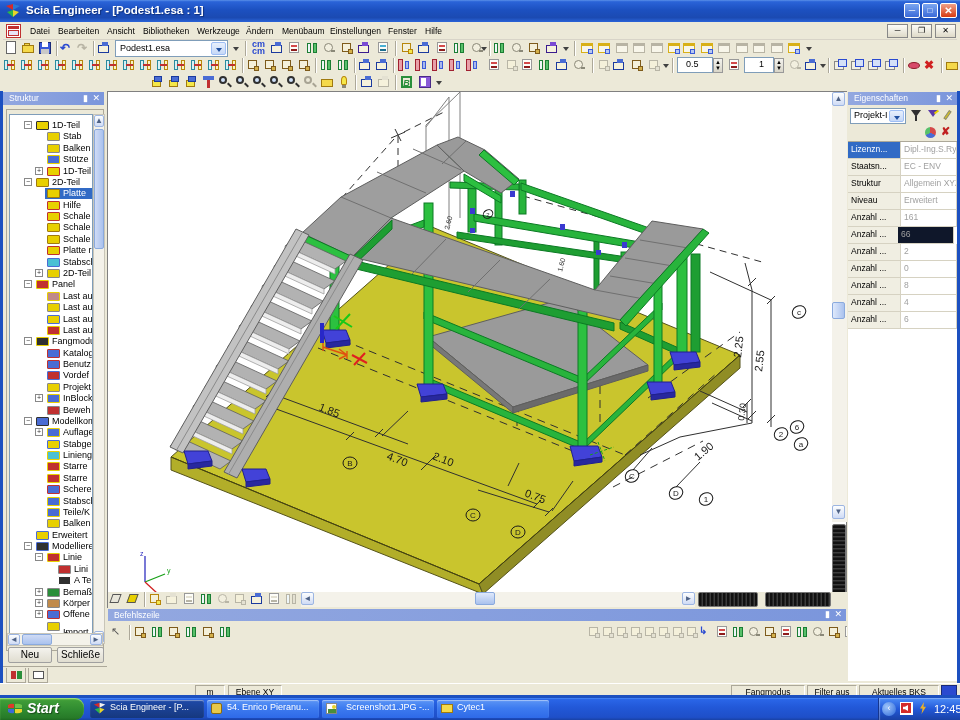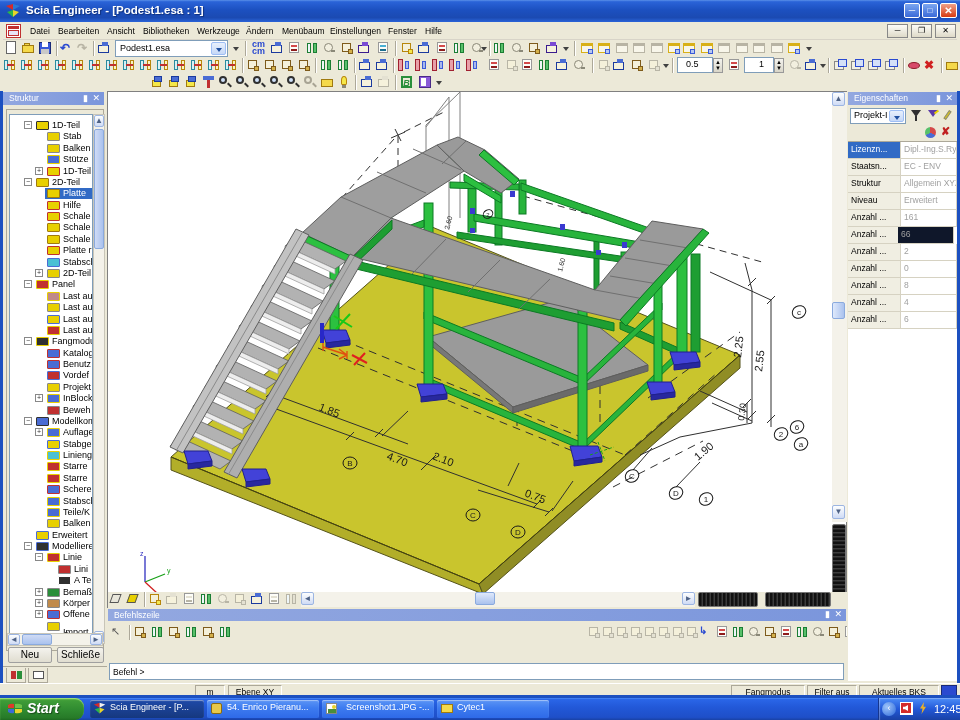--- a/index.html
+++ b/index.html
@@ -1175,23 +1175,20 @@
       <i class="abs" style="left:4px;top:8px;width:6px;height:2px;background:#8e1b1b"></i>
     </span>
     <span class="ic" style="left:816px;top:16px;width:15px;height:15px;">
       <i class="abs" style="left:2px;top:2px;width:4px;height:10px;background:#eef6f8;border:1px solid #1b7e34"></i>
       <i class="abs" style="left:8px;top:2px;width:4px;height:10px;background:#58c06a;border:1px solid #1b7e34"></i>
     </span>
     <span class="ic" style="left:832px;top:16px;width:15px;height:15px;">
       <i class="abs" style="left:2px;top:2px;width:9px;height:9px;border:1px solid #8a8878;background:#f2efdf;border-radius:5px;"></i>
       <i class="abs" style="left:9px;top:9px;width:4px;height:2px;background:#8a8878;"></i>
     </span>
-    <div class="abs" style="left:2px;top:54px;width:735px;height:17px;background:#fff;border:1px solid #7f9db9;font-size:8.5px;">
-      <span class="abs" style="left:3px;top:3px;">Befehl &gt;</span>
-    </div>
   </div>
 <div class="abs" style="left:847px;top:91px;width:113px;height:592px;background:#ece9d8;">
     <div class="abs" style="left:110px;top:0;width:3px;height:592px;background:#1c50c0;"></div>
     <div class="abs panel-hdr" style="left:1px;top:1px;width:109px;height:13px;">Eigenschaften<span class="hdr-x" style="right:16px;">▮</span><span class="hdr-x" style="right:4px;">✕</span></div>
     <span class="combo" style="left:3px;top:17px;width:56px;height:16px;">
       <span class="abs" style="left:3px;top:1px;">Projekt-I</span>
       <span class="cbtn"></span>
     </span>
     <span class="ic" style="left:62px;top:17px;">
       <i class="abs" style="left:2px;top:2px;width:0;height:0;border-left:5px solid transparent;border-right:5px solid transparent;border-top:7px solid #303030;"></i>

